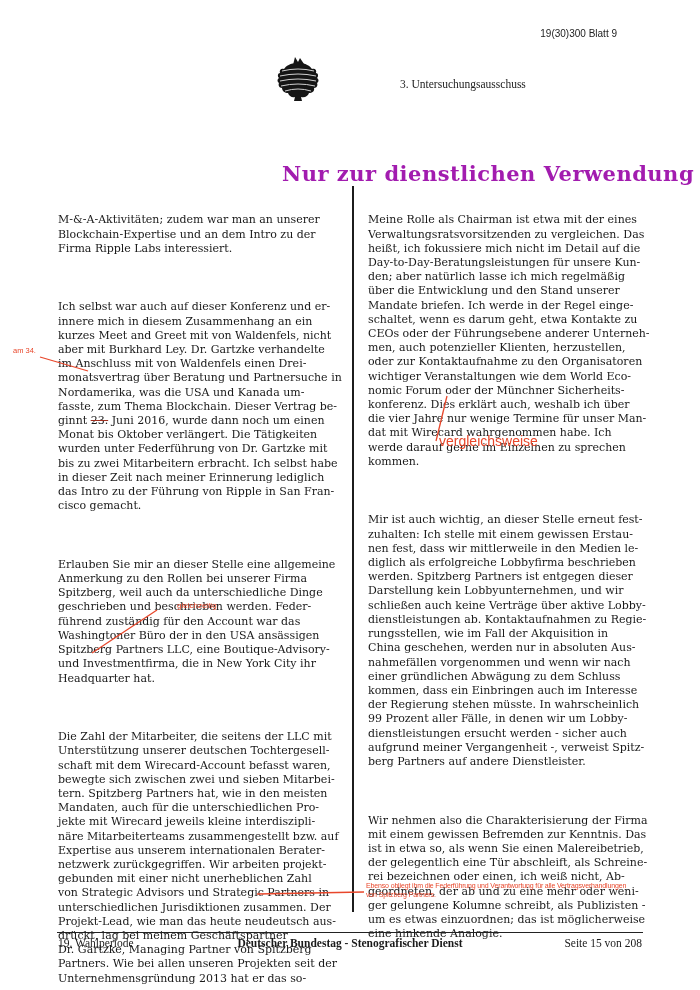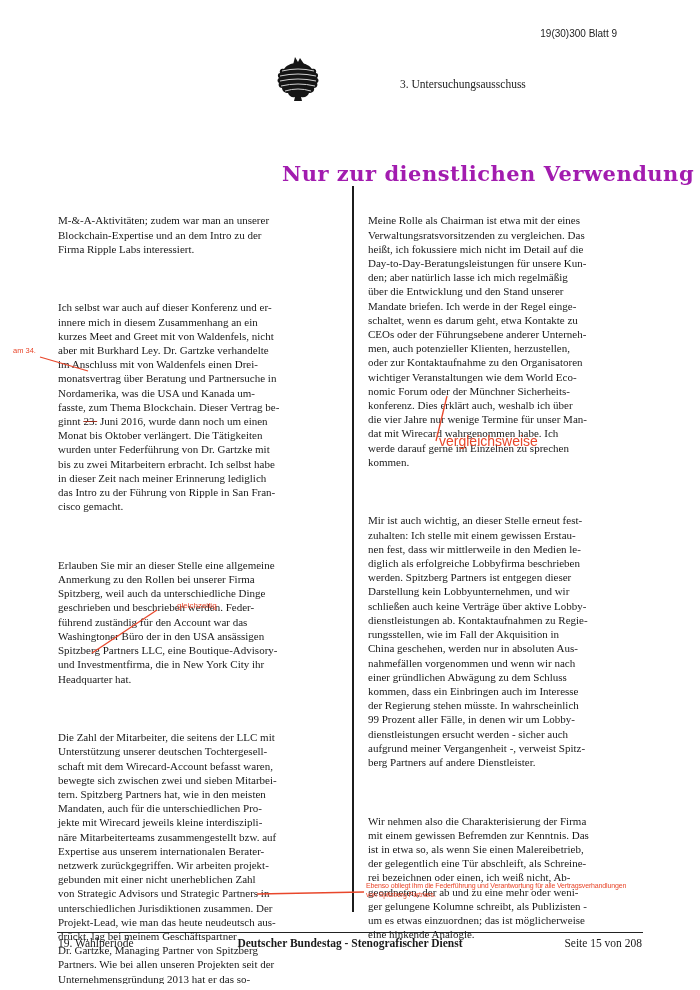--- a/index.html
+++ b/index.html
@@ -15,21 +15,21 @@
 
   
   .watermark{top:137px;left:282px;font-family:"DejaVu Serif",serif;font-weight:bold;
              font-size:21px;letter-spacing:0.5px;color:#a21caf;margin-top:24px;}
 
   
   .col{top:185px;font-family:"DejaVu Serif",serif;font-size:11px;line-height:14.2px;
        white-space:pre;color:#191919;}
   .col-left{left:58px;}
   .col-right{left:368px;}
-  .col p{margin:0 0 16px 0;font-family:Liberation Serif, serif;}
+  .col p{margin:0 0 16px 0;}
   .struck{text-decoration:line-through;text-decoration-color:#a03020;text-decoration-thickness:1.4px;}
 
   .divider{left:352px;top:186px;width:1.5px;height:726px;background:#1c1c1c;}
 
   
   .red{color:#e8472b;font-family:"Liberation Sans",sans-serif;}
   .ann-am22{left:13px;top:346px;font-size:7.5px;}
   .ann-gleichzeitig{left:160px;top:601px;font-size:8px;margin-left:17px;}
   .ann-vergleichsweise{left:439px;top:433px;font-size:14px;}
   .ann-bottom{left:366px;top:881px;font-size:7px;line-height:9.3px;letter-spacing:-0.15px;white-space:pre;}

